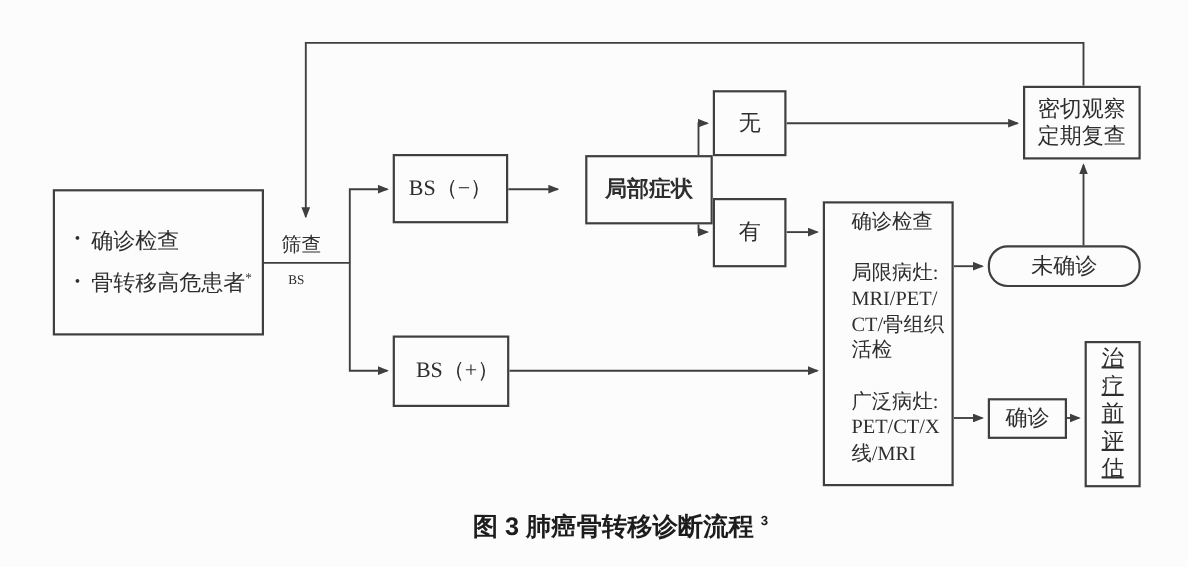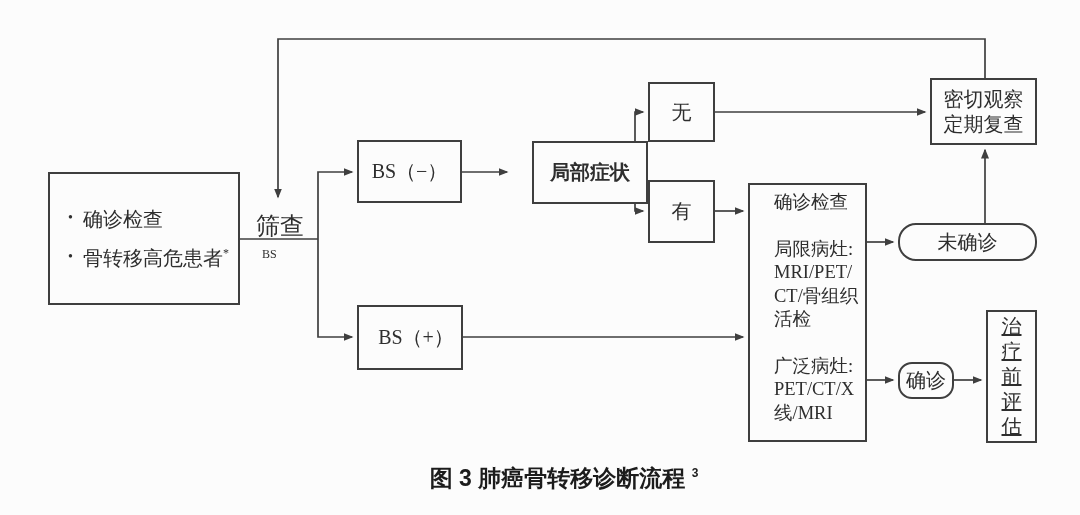--- a/index.html
+++ b/index.html
@@ -14,21 +14,21 @@
     font-size:20px;line-height:1.25;text-align:center;
   }
   .node.multiline{white-space:pre-line;}
   .node.leftalign{align-items:flex-start;justify-content:flex-start;text-align:left;}
   .criteria-box{flex-direction:column;align-items:flex-start;justify-content:center;gap:14px;padding-left:18px;}
   .bullet-row{display:flex;align-items:flex-start;gap:10px;font-size:20px;}
   .bullet-dot{font-size:14px;line-height:22px;}
   sup{font-size:12px;line-height:0;}
   .exam-text{padding:6px 6px 0 24px;font-size:18.5px;line-height:23.4px;white-space:pre-line;text-align:left;}
   .vertical-text{width:22px;word-break:break-all;font-size:20px;line-height:25px;text-align:center;text-decoration:underline;}
-  .float-label{position:absolute;font-size:24px;background:transparent;}
+  .float-label{position:absolute;font-size:18px;background:transparent;}
   .caption{
     position:absolute;left:0;top:463px;width:1080px;text-align:center;
     font-family:"Liberation Sans", sans-serif;font-weight:bold;font-size:23px;color:#1c1c1c;padding-left:24px;
   }
 </style>
 </head>
 <body>
 
 <div class="stage">
 
@@ -104,21 +104,21 @@
 广泛病灶:
 PET/CT/X
 线/MRI</div>
   </div>
 
   <div class="node" style="left:898px;top:223px;width:139px;height:38px;border-radius:18px;">未确诊</div>
 
   <div class="node multiline" style="left:930px;top:78px;width:107px;height:67px;">密切观察
 定期复查</div>
 
-  <div class="node" style="left:898px;top:362px;width:56px;height:37px;border-radius:14px;">确诊</div>
+  <div class="node" style="left:898px;top:362px;width:72px;height:37px;">确诊</div>
 
   <div class="node" style="left:986px;top:310px;width:51px;height:133px;">
     <div class="vertical-text">治疗前评估</div>
   </div>
 
   <div class="caption"><span>图 3 肺癌骨转移诊断流程</span> <sup>3</sup></div>
 
 </div>
 
 </body></html>

